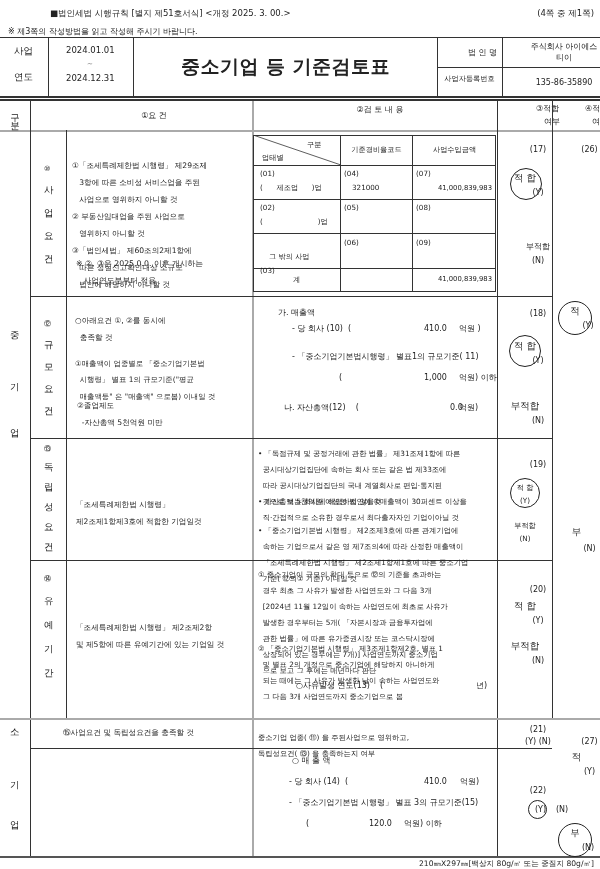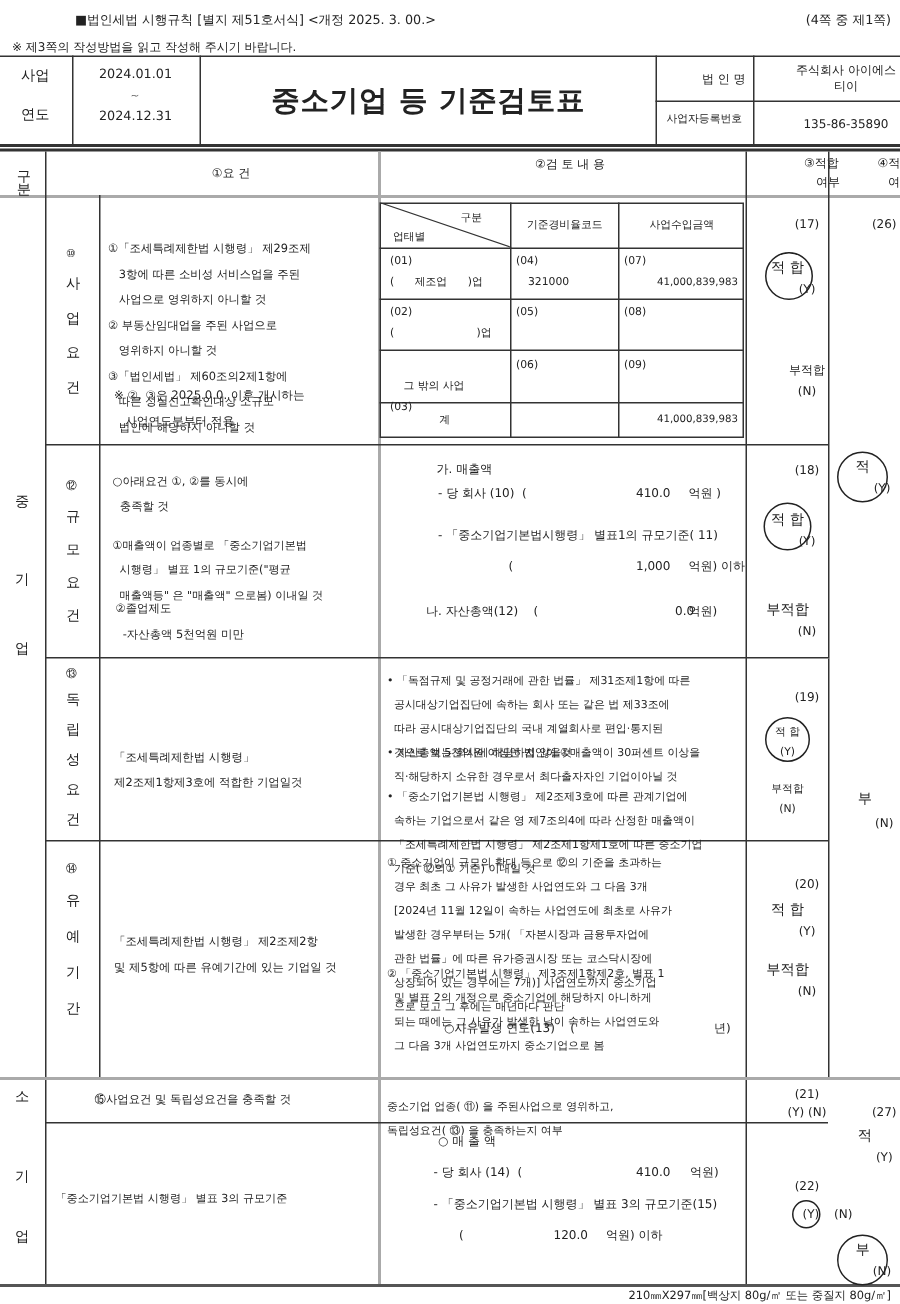--- a/index.html
+++ b/index.html
@@ -158,21 +158,21 @@
 <div class="t" style="left:75px;top:352px;font-size:7.4px;line-height:1.1;">
 <div>①매출액이 업종별로 「중소기업기본법</div>
 <div>  시행령」 별표 1의 규모기준("평균</div>
 <div>  매출액등" 은 "매출액" 으로봄) 이내일 것</div>
 </div>
 <div class="t" style="left:77px;top:393px;font-size:7.6px;line-height:1.12;">
 <div>②졸업제도</div>
 <div>  -자산총액 5천억원 미만</div>
 </div>
 
-<div class="t med" style="left:265px;top:308px;">가. 매출액</div>
+<div class="t med" style="left:252px;top:308px;">가. 매출액</div>
 <div class="t med" style="left:266px;top:324px;">- 당 회사 (10)  (</div>
 <div class="t med" style="left:398px;top:324px;">410.0</div>
 <div class="t med" style="left:433px;top:324px;">억원 )</div>
 <div class="t med" style="left:266px;top:352px;">- 「중소기업기본법시행령」 별표1의 규모기준( 11)</div>
 <div class="t med" style="left:313px;top:373px;">(</div>
 <div class="t med" style="left:398px;top:373px;">1,000</div>
 <div class="t med" style="left:433px;top:373px;">억원) 이하</div>
 <div class="t med" style="left:258px;top:403px;">나. 자산총액(12)    (</div>
 <div class="t med" style="left:424px;top:403px;text-align:right;">0.0</div>
 <div class="t med" style="left:433px;top:403px;">억원)</div>
@@ -199,21 +199,21 @@
 </div>
 
 <div class="t" style="left:258px;top:442px;font-size:7.3px;line-height:1.1;">
 <div>• 「독점규제 및 공정거래에 관한 법률」 제31조제1항에 따른</div>
 <div>  공시대상기업집단에 속하는 회사 또는 같은 법 제33조에</div>
 <div>  따라 공시대상기업집단의 국내 계열회사로 편입·통지된</div>
 <div>  것으로 보는 회사에 해당하지 않을것</div>
 </div>
 <div class="t" style="left:258px;top:490px;font-size:7.3px;line-height:1.1;">
 <div>• 자산총액 5천억원 이상인 법인이 ①매출액이 30퍼센트 이상을</div>
-<div>  직·해당하지 소유한 경우로서 최다출자자인 기업이아닐 것</div>
+<div>  직·간접적으로 소유한 경우로서 최다출자자인 기업이아닐 것</div>
 </div>
 <div class="t" style="left:258px;top:519px;font-size:7.3px;line-height:1.1;">
 <div>• 「중소기업기본법 시행령」 제2조제3호에 따른 관계기업에</div>
 <div>  속하는 기업으로서 같은 영 제7조의4에 따라 산정한 매출액이</div>
 <div>  「조세특례제한법 시행령」 제2조제1항제1호에 따른 중소기업</div>
 <div>  기준( ⑫의① 기준) 이내일 것</div>
 </div>
 
 <div class="c med" style="left:498px;top:458px;width:54px;height:12px;">(19)</div>
 <div class="circle" style="left:510px;top:478px;width:30px;height:30px;"></div>
@@ -265,21 +265,20 @@
 <div class="t med" style="left:37px;top:729px;font-size:7.6px;">⑮사업요건 및 독립성요건을 충족할 것</div>
 <div class="t" style="left:258px;top:726px;font-size:7.3px;line-height:1.1;">
 <div>중소기업 업종( ⑪) 을 주된사업으로 영위하고,</div>
 <div>독립성요건( ⑬) 을 충족하는지 여부</div>
 </div>
 <div class="c med" style="left:498px;top:723px;width:54px;height:12px;">(21)</div>
 <div class="c med" style="left:498px;top:735px;width:54px;height:12px;">(Y)  (N)</div>
 <div class="c med" style="left:553px;top:735px;width:47px;height:12px;">(27)</div>
 
 <div class="t" style="left:37px;top:775px;font-size:7.4px;line-height:2.1;">
-<div>「중소기업기본법 시행령」 별표 3의 규모기준</div>
 </div>
 
 <div class="t med" style="left:266px;top:756px;">○ 매 출 액</div>
 <div class="t med" style="left:263px;top:777px;">- 당 회사 (14)  (</div>
 <div class="t med" style="left:398px;top:777px;">410.0</div>
 <div class="t med" style="left:434px;top:777px;">억원)</div>
 <div class="t med" style="left:263px;top:798px;">- 「중소기업기본법 시행령」 별표 3의 규모기준(15)</div>
 <div class="t med" style="left:280px;top:819px;">(</div>
 <div class="t med" style="left:343px;top:819px;">120.0</div>
 <div class="t med" style="left:378px;top:819px;">억원) 이하</div>

